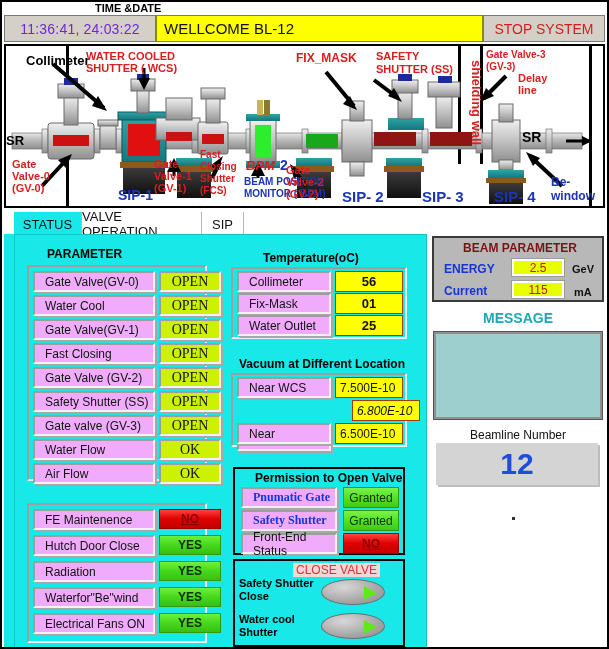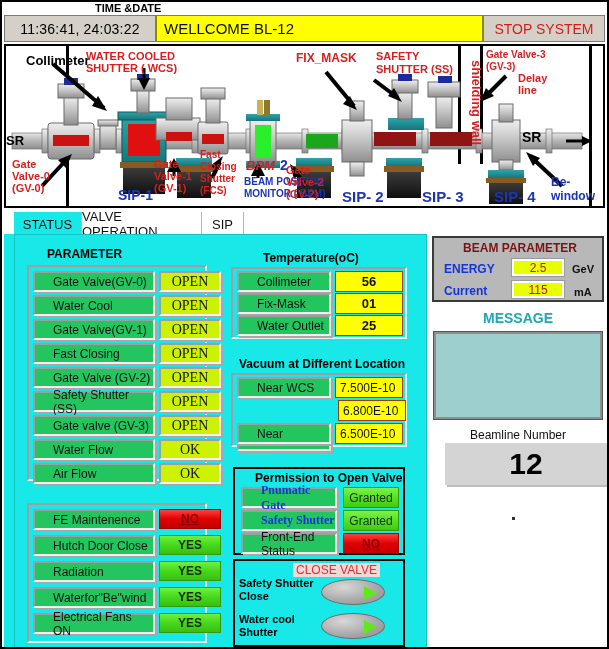--- a/index.html
+++ b/index.html
@@ -14,21 +14,21 @@
 
   
   .hdr-label {
     position:absolute; left:95px; top:2px;
     font-size:11px; font-weight:bold; color:#000;
   }
   .hdr-bar { position:absolute; left:4px; top:15px; width:601px; height:27px; display:flex; }
   .hdr-time {
     width:152px; background:#d4d0c8; border:1px solid #7a7a7a;
     display:flex; align-items:center; justify-content:center;
-    font-size:14px; color:#000000; letter-spacing:.2px;
+    font-size:14px; color:#6d28d9; letter-spacing:.2px;
   }
   .hdr-welcome {
     flex:1; background:#ffff00; border:1px solid #8a8a00;
     display:flex; align-items:center; padding-left:7px;
     font-size:15px; color:#111;
   }
   .hdr-stop {
     width:122px; background:#d4d0c8; border:1px solid #7a7a7a;
     display:flex; align-items:center; justify-content:center;
     font-size:14px; color:#d01e1e;
@@ -69,22 +69,22 @@
     background:#ffffff;
   }
   .panel-edge-l { position:absolute; left:4px; top:234px; width:10px; height:415px; background:#19e8e8; }
 
   
   .sec-title { position:absolute; font-size:12px; font-weight:bold; color:#000; }
 
   
   .chip {
     position:absolute; display:flex; align-items:center;
-    background:#22c55e; color:#111; font-size:12px;
-    padding-left:18px;
+    background:#f0abfc; color:#111; font-size:12px;
+    padding-left:10px;
     border-top:2px solid #9e9e9e; border-left:2px solid #9e9e9e;
     border-right:2px solid #f2f2f2; border-bottom:2px solid #f2f2f2;
     box-shadow: 2px 2px 0 #a8a8a8;
   }
   
   .val {
     position:absolute; display:flex; align-items:center; justify-content:center;
     font-size:13px; color:#111;
     border-top:2px solid #9e9e9e; border-left:2px solid #9e9e9e;
     border-right:2px solid #f2f2f2; border-bottom:2px solid #f2f2f2;
@@ -161,23 +161,22 @@
   #msg-box {
     position:absolute; left:434px; top:332px; width:168px; height:87px;
     background:#9ecfcf; border:2px solid #8e8e8e; outline:1px solid #555;
   }
   #bl-num-title { position:absolute; left:432px; top:428px; width:172px; text-align:center;
     font-size:12px; color:#111; }
   #bl-num-box {
     position:absolute; left:436px; top:443px; width:162px; height:42px;
     background:#d4d4d4;
     display:flex; align-items:center; justify-content:center;
-    font-size:30px; font-weight:bold; color:#000000;
+    font-size:30px; font-weight:bold; color:#1d4ed8;
     box-shadow: 2px 2px 0 #bdbdbd;
-    margin-left: 9px;
   }
   #dot { position:absolute; left:512px; top:517px; width:3px; height:3px; background:#333; }
   #outer-border { position:absolute; left:0; top:0; width:609px; height:649px;
     border:2px solid #000; pointer-events:none; }
 </style>
 </head>
 <body>
 
 <div id="app">
 
@@ -477,21 +476,21 @@
     <div class="chip" style="left:222px; top:80px; width:94px; height:21px;">Water Outlet</div>
     <div class="val v-yellow" style="left:320px; top:80px; width:68px; height:21px;">25</div>
 
     <div class="sec-title" style="left:224px; top:122px;">Vacuum at Different Location</div>
     <div class="frame" style="left:216px; top:138px; width:176px; height:74px;"></div>
 
     <div class="chip" style="left:222px; top:142px; width:94px; height:21px;">Near WCS</div>
     <div class="val v-yellow v-yellow-l" style="left:320px; top:142px; width:68px; height:21px;">7.500E-10</div>
 
     <div class="chip" style="left:222px; top:155px; width:94px; height:21px;margin-top:40px;">Near S.S</div>
-    <div class="val v-yellow v-yellow-l" style="left:323px; top:165px; width:68px; height:21px;">6.800E-10</div>
+    <div class="val v-yellow v-yellow-l" style="left:337px; top:165px; width:68px; height:21px;font-style:italic;">6.800E-10</div>
 
     <div class="chip" style="left:222px; top:188px; width:94px; height:21px;">Near</div>
     <div class="val v-yellow v-yellow-l" style="left:320px; top:188px; width:68px; height:21px;">6.500E-10</div>
 
     <div class="frame-dark" style="left:218px; top:232px; width:172px; height:88px;"></div>
     <div class="sec-title" style="left:240px; top:236px;">Permission to Open Valve</div>
 
     <div class="chip chip-blue" style="left:226px; top:252px; width:96px; height:21px;">Pnumatic Gate</div>
     <div class="val v-granted" style="left:328px; top:252px; width:56px; height:21px;">Granted</div>
 

